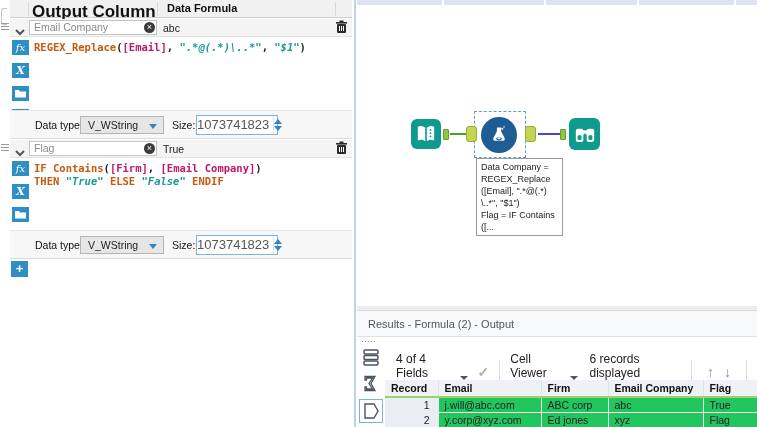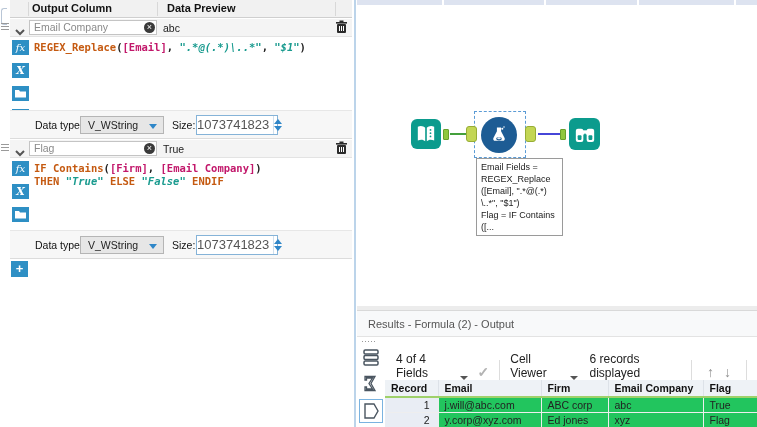--- a/index.html
+++ b/index.html
@@ -6,21 +6,21 @@
   html,body { width:757px; height:427px; overflow:hidden; background:#fff;
               font-family:"Liberation Sans", sans-serif; }
   .app { position:relative; width:757px; height:427px; background:#fff; }
 
   
   .config { position:absolute; left:0; top:0; width:352px; height:427px; background:#fff; }
   .rail-bracket { position:absolute; left:1px; top:8px; width:6px; height:17px;
                   border:1px solid #b9c6d6; border-right:none; border-radius:3px 0 0 3px; background:#fff; }
   .cfg-header { position:absolute; left:10px; top:0; width:342px; height:18px;
                 background:#f1f1f1; border-bottom:1px solid #cfcfcf; }
-  .cfg-header .h1 { position:absolute; left:22px; top:2px; font-size:11px; font-weight:bold; color:#111; }
+  .cfg-header .h1 { position:absolute; left:22px; top:2px; font-size:17px; font-weight:bold; color:#111; }
   .cfg-header .h2 { position:absolute; left:157px; top:2px; font-size:11px; font-weight:bold; color:#111; }
   .cfg-header .hv { position:absolute; top:2px; width:1px; height:14px; background:#d8d8d8; }
 
   .name-row { position:absolute; left:10px; width:342px; height:18px; background:#f4f4f4;
               border-bottom:1px solid #e3e3e3; }
   .drag-handle { position:absolute; left:-9px; top:4px; width:8px; height:9px; }
   .drag-handle i { display:block; height:1px; background:#9a9a9a; margin-bottom:2px; }
   .chev { position:absolute; left:4px; top:4px; width:12px; height:10px; }
   .name-input { position:absolute; left:19px; top:1px; width:128px; height:15px; background:#fff;
                 border:1px solid #c4c4c4; font-size:10.5px; color:#8a8a8a; line-height:13px;
@@ -120,21 +120,21 @@
 <div class="app">
 
   <div class="config">
     <div class="rail-bracket"></div>
 
     <div class="cfg-header">
       <span class="hv" style="left:18px"></span>
         <span class="hv" style="left:147px"></span>
         <span class="hv" style="left:325px"></span>
       <span class="h1">Output Column</span>
-      <span class="h2">Data Preview</span>
+      <span class="h2">Data Formula</span>
     </div>
 
     <div class="name-row" style="top:19px">
       <span class="drag-handle">
           <i></i>
           <i></i>
           <i></i>
         </span>
       <span class="chev">
         <svg width="12" height="10" viewBox="0 0 12 10">
@@ -290,21 +290,21 @@
         <rect x="1" y="3" width="9" height="16" rx="2.5" fill="#fff"></rect>
         <rect x="14" y="3" width="9" height="16" rx="2.5" fill="#fff"></rect>
         <rect x="9" y="5" width="6" height="5" fill="#fff"></rect>
         <rect x="11" y="9" width="2" height="5" fill="#0c9b8d"></rect>
         <rect x="3.2" y="11" width="4.6" height="5.5" rx="1" fill="#0c9b8d"></rect>
         <rect x="16.2" y="11" width="4.6" height="5.5" rx="1" fill="#0c9b8d"></rect>
       </svg>
     </div>
 
     <div class="tooltip">
-        <div>Email Fields =</div>
+        <div>Data Company =</div>
         <div>REGEX_Replace</div>
         <div>([Email], ".*@(.*)</div>
         <div>\..*", "$1")</div>
         <div>Flag = IF Contains</div>
         <div>([...</div>
       </div>
   </div>
 
   <div class="results">
     <div class="res-split"></div>

